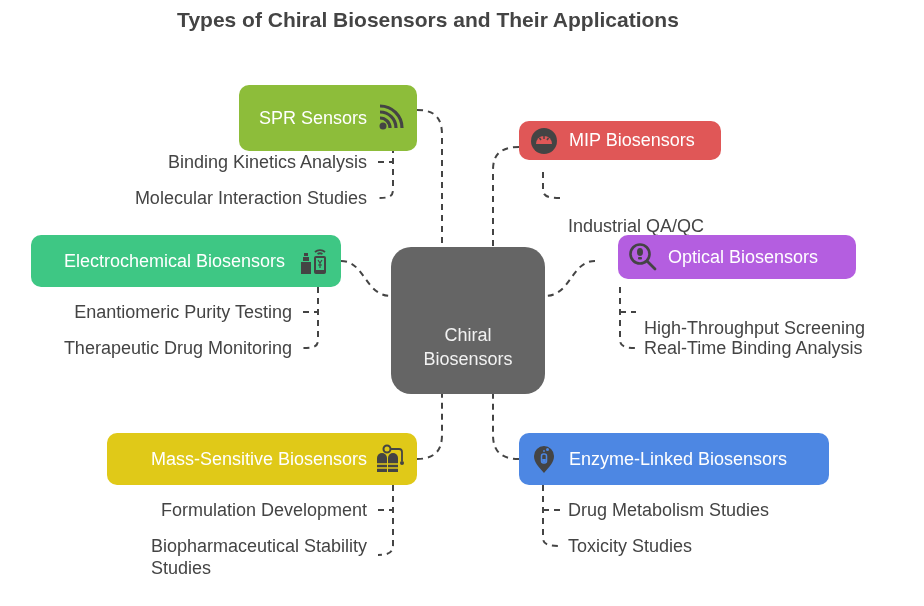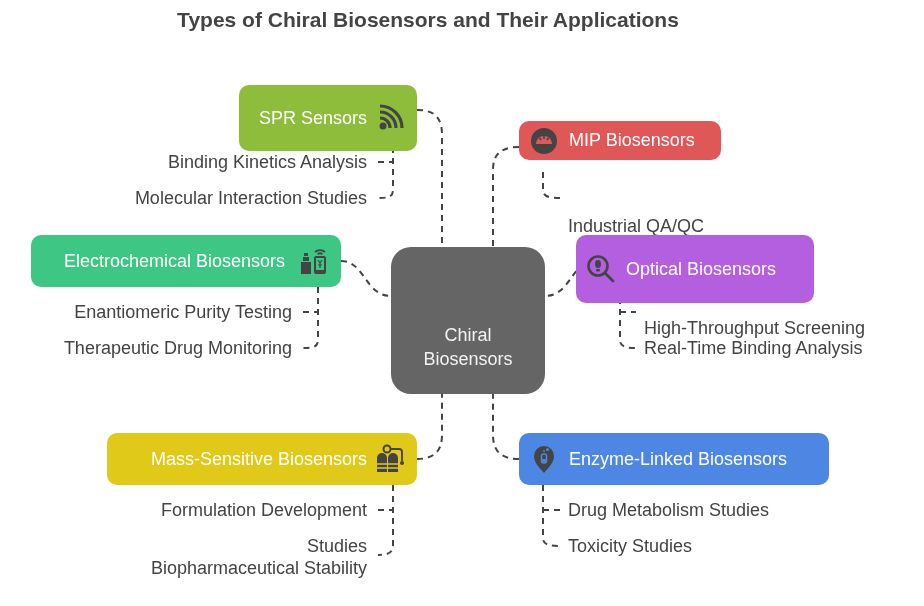--- a/index.html
+++ b/index.html
@@ -13,21 +13,21 @@
   .node .lbl { display:inline-block; }
   .node .ico { display:inline-block; width:30px; height:30px; flex:0 0 30px; }
   .node.right-icon { justify-content:flex-end; padding-right:12px; }
   .node.right-icon .ico { margin-left:8px; }
   .node.left-icon { padding-left:10px; }
   .node.left-icon .ico { margin-right:10px; }
   .center { position:absolute; left:391px; top:247px; width:154px; height:147px;
             background:#656565; border-radius:20px; color:#f2f2f2; font-size:18px;
             text-align:center; line-height:24px; box-sizing:border-box; padding-top:76px; }
   .leaf { position:absolute; font-size:18px; color:#444444; white-space:nowrap; line-height:22px; }
-  .leaf.r { text-align:right; }
+  .leaf.r { }
 </style>
 </head>
 <body>
 
 <div class="title">Types of Chiral Biosensors and Their Applications</div>
 
 <svg class="connectors" width="924" height="606">
   <g fill="none" stroke="#444444" stroke-width="2" stroke-dasharray="6,5">
 
     <path d="M417 110 C435 110 442 118 442 135 L442 247"></path>
@@ -107,21 +107,21 @@
       <rect x="17" y="12" width="8" height="12" fill="#3ec784"></rect>
       <path d="M19 14 L21 17 L23 14 M21 17 L21 22 M19 19 L23 19" stroke="#444" stroke-width="1.2" fill="none"></path>
       <path d="M16 6 A7 6 0 0 1 26 6" stroke="#444" stroke-width="1.8" fill="none"></path>
       <path d="M18.5 8 A4 3 0 0 1 23.5 8" stroke="#444" stroke-width="1.8" fill="none"></path>
     </svg>
   </span>
 </div>
 <div class="leaf r" style="right:632px; top:301px;">Enantiomeric Purity Testing</div>
 <div class="leaf r" style="right:632px; top:337px;">Therapeutic Drug Monitoring</div>
 
-<div class="node left-icon" style="left:576px; top:235px; width:238px; height:68px; background:#b45ee0;">
+<div class="node left-icon" style="left:618px; top:235px; width:238px; height:44px; background:#b45ee0;">
   <span class="ico">
     <svg width="30" height="30" viewBox="0 0 30 30">
       <circle cx="12" cy="12" r="9.5" fill="none" stroke="#444" stroke-width="2.6"></circle>
       <line x1="19" y1="19" x2="27" y2="27" stroke="#444" stroke-width="2.8" stroke-linecap="round"></line>
       <ellipse cx="12" cy="10" rx="3" ry="4" fill="#444"></ellipse>
       <rect x="10" y="15" width="4" height="2.5" rx="1" fill="#444"></rect>
     </svg>
   </span>
   <span class="lbl">Optical Biosensors</span>
 </div>
@@ -137,22 +137,22 @@
       <line x1="2" y1="20" x2="23" y2="20" stroke="#e0c918" stroke-width="1.5"></line>
       <line x1="2" y1="24" x2="23" y2="24" stroke="#e0c918" stroke-width="1.5"></line>
       <circle cx="12" cy="5" r="3.5" fill="none" stroke="#444" stroke-width="2"></circle>
       <path d="M15 5 L24 5 Q27 5 27 8 L27 17" fill="none" stroke="#444" stroke-width="1.8"></path>
       <circle cx="27" cy="19" r="2" fill="#444"></circle>
     </svg>
   </span>
 </div>
 <div class="leaf r" style="right:557px; top:499px;">Formulation Development</div>
 <div class="leaf r" style="right:557px; top:535px;">
+  <div>Biopharmaceutical Stability</div>
   <div>Studies</div>
-  <div>Biopharmaceutical Stability</div>
 </div>
 
 <div class="node left-icon" style="left:519px; top:433px; width:310px; height:52px; background:#4d87e3;">
   <span class="ico">
     <svg width="30" height="30" viewBox="0 0 30 30">
       <path d="M15 29 C9 22 5 18 5 12 A10 10 0 0 1 25 12 C25 18 21 22 15 29 Z" fill="#444"></path>
       <rect x="12.5" y="10" width="5" height="9" rx="2" fill="none" stroke="#4d87e3" stroke-width="1.5"></rect>
       <rect x="13.2" y="15" width="3.6" height="3.5" fill="#4d87e3"></rect>
       <circle cx="18.5" cy="5.5" r="1.5" fill="#4d87e3"></circle>
       <circle cx="15" cy="7" r="0.9" fill="#4d87e3"></circle>

